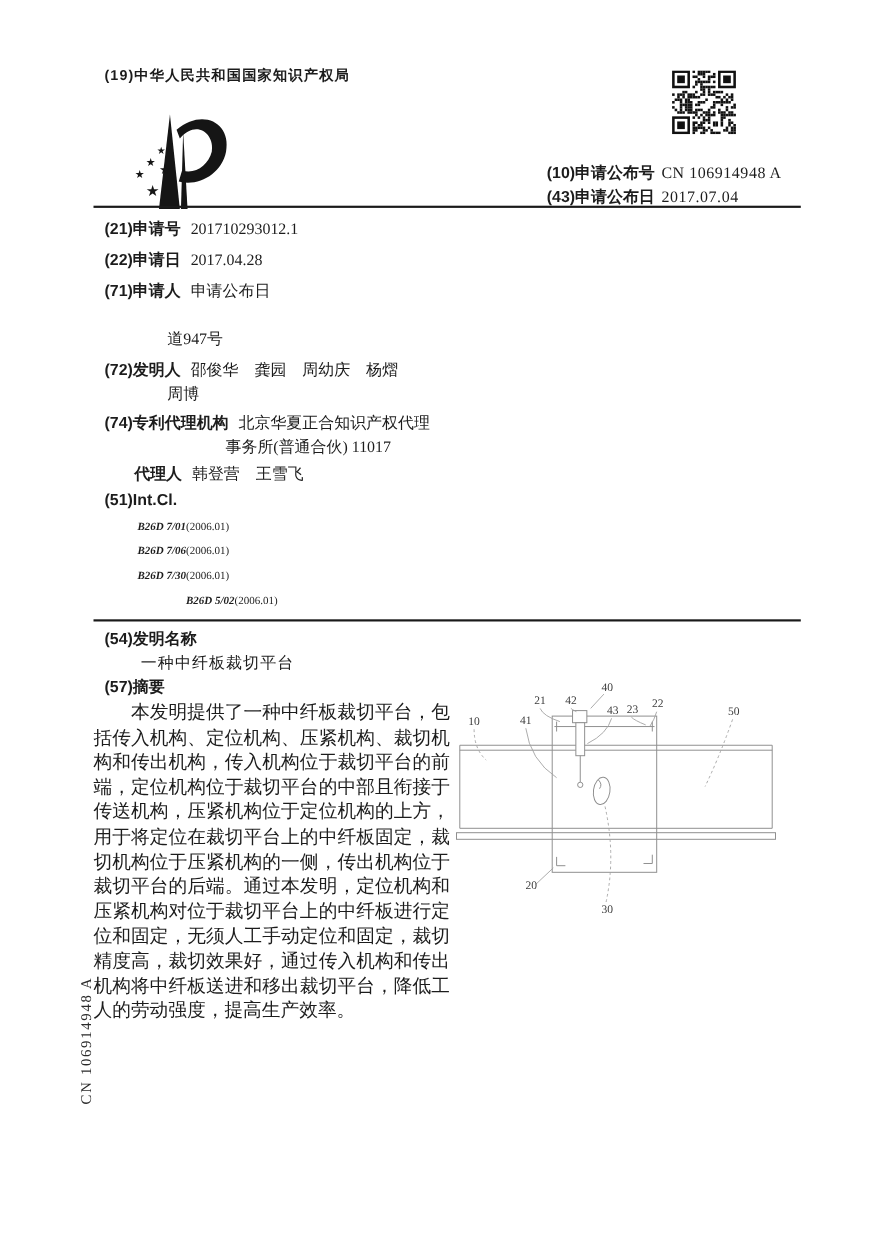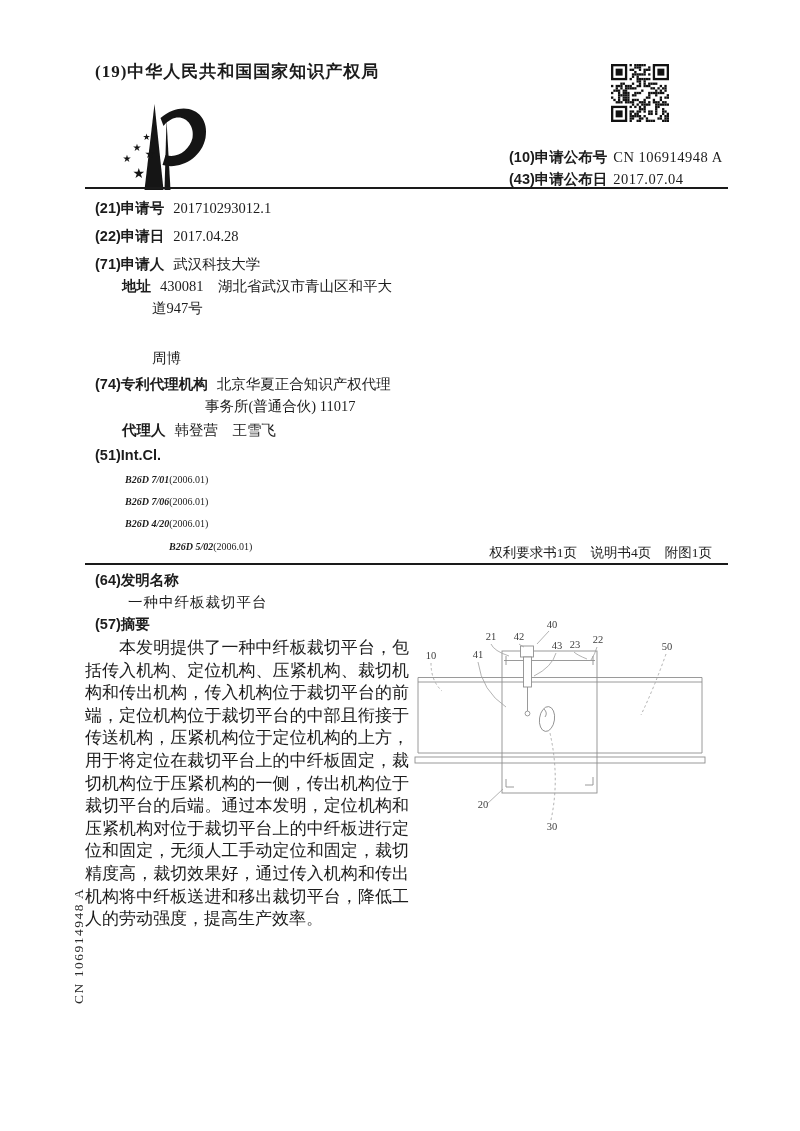--- a/index.html
+++ b/index.html
@@ -1,23 +1,23 @@
 <!DOCTYPE html>
 <html><head>
 <meta charset="utf-8">
 <style>
   html,body{margin:0;padding:0;background:#e8e8e8;}
   .page{position:relative;width:800px;height:1131px;background:#ffffff;margin:0 auto;
         font-family:"Liberation Serif",serif;color:#1c1c1c;overflow:hidden;}
   .abs{position:absolute;white-space:nowrap;}
   .lbl{font-family:"Liberation Sans",sans-serif;font-weight:700;}
   .val{font-family:"Liberation Serif",serif;font-weight:400;}
-  .office{font-size:17px;letter-spacing:1px;font-family:Liberation Serif, serif;}
+  .office{font-size:13px;letter-spacing:1px;}
   .doctype{font-size:27px;letter-spacing:2px;}
-  .publine{font-size:14.5px;margin-left:12px;}
+  .publine{font-size:14.5px;}
   .publine .val{margin-left:6px;letter-spacing:0.5px;}
   .rule{position:absolute;left:85px;width:643px;height:2px;background:#1a1a1a;}
   .bib{font-size:14.5px;}
   .bib .val{margin-left:9px;margin-top:27px;}
   .ipc{font-family:"Liberation Serif",serif;font-style:italic;font-weight:700;font-size:10px;}
   .ipcver{font-style:normal;font-weight:400;font-family:"Liberation Serif",serif;font-size:10px;}
   .pages{font-size:13.5px;}
   .abstract-text{position:absolute;left:85px;top:637px;width:324px;font-size:17px;
         line-height:22.6px;text-align:justify;text-indent:2em;white-space:normal;
         font-family:"Liberation Serif",serif;}
@@ -286,56 +286,55 @@
 
   <div class="abs bib" style="left:95px;top:199px;">
     <span class="lbl">(21)申请号</span><span class="val">201710293012.1</span>
   </div>
 
   <div class="abs bib" style="left:95px;top:227px;">
     <span class="lbl">(22)申请日</span><span class="val">2017.04.28</span>
   </div>
 
   <div class="abs bib" style="left:95px;top:255px;">
-    <span class="lbl">(71)申请人</span><span class="val">武汉科技大学</span>
-  </div>
-  <div class="abs bib" style="left:122px;top:277px;">
-    <span class="lbl">地址</span><span class="val">430081　湖北省武汉市青山区和平大</span>
+    <span class="lbl">(71)申请人</span><span class="val">申请公布日</span>
   </div>
   <div class="abs bib val" style="left:152px;top:299px;">道947号</div>
 
+  <div class="abs bib" style="left:95px;top:327px;">
+    <span class="lbl">(72)发明人</span><span class="val">邵俊华　龚园　周幼庆　杨熠</span>
+  </div>
   <div class="abs bib val" style="left:152px;top:349px;">周博</div>
 
   <div class="abs bib" style="left:95px;top:375px;">
     <span class="lbl">(74)专利代理机构</span><span class="val">北京华夏正合知识产权代理</span>
   </div>
   <div class="abs bib val" style="left:205px;top:397px;">事务所(普通合伙) 11017</div>
   <div class="abs bib" style="left:122px;top:421px;">
     <span class="lbl">代理人</span><span class="val">韩登营　王雪飞</span>
   </div>
 
   <div class="abs bib lbl" style="left:95px;top:447px;">(51)Int.Cl.</div>
   <div class="abs" style="left:125px;top:469px;">
     <span class="ipc">B26D 7/01</span><span class="ipcver">(2006.01)</span>
   </div>
   <div class="abs" style="left:125px;top:491px;">
     <span class="ipc">B26D 7/06</span><span class="ipcver">(2006.01)</span>
   </div>
   <div class="abs" style="left:125px;top:513px;">
-    <span class="ipc">B26D 4/20</span><span class="ipcver">(2006.01)</span>
+    <span class="ipc">B26D 7/30</span><span class="ipcver">(2006.01)</span>
   </div>
   <div class="abs" style="left:125px;top:536px;margin-left:44px;">
     <span class="ipc">B26D 5/02</span><span class="ipcver">(2006.01)</span>
   </div>
 
-  <div class="abs pages val" style="right:88px;top:544px;">权利要求书1页　说明书4页　附图1页</div>
 
   <div class="rule" style="top:563px;"></div>
 
-  <div class="abs bib lbl" style="left:95px;top:571px;">(64)发明名称</div>
+  <div class="abs bib lbl" style="left:95px;top:571px;">(54)发明名称</div>
   <div class="abs bib val" style="left:128px;top:593px;letter-spacing:1px;">一种中纤板裁切平台</div>
   <div class="abs bib lbl" style="left:95px;top:615px;">(57)摘要</div>
   <div class="abstract-text">本发明提供了一种中纤板裁切平台，包括传入机构、定位机构、压紧机构、裁切机构和传出机构，传入机构位于裁切平台的前端，定位机构位于裁切平台的中部且衔接于传送机构，压紧机构位于定位机构的上方，用于将定位在裁切平台上的中纤板固定，裁切机构位于压紧机构的一侧，传出机构位于裁切平台的后端。通过本发明，定位机构和压紧机构对位于裁切平台上的中纤板进行定位和固定，无须人工手动定位和固定，裁切精度高，裁切效果好，通过传入机构和传出机构将中纤板送进和移出裁切平台，降低工人的劳动强度，提高生产效率。</div>
 
   <div class="abs" style="left:400px;top:603px;">
     <svg width="330" height="245" viewBox="0 0 330 245">
 
       <g stroke="#8f8f8f" stroke-width="0.9" fill="none">
         <line x1="18" y1="74.5" x2="302" y2="74.5"></line>
         <line x1="18" y1="79" x2="302" y2="79"></line>

